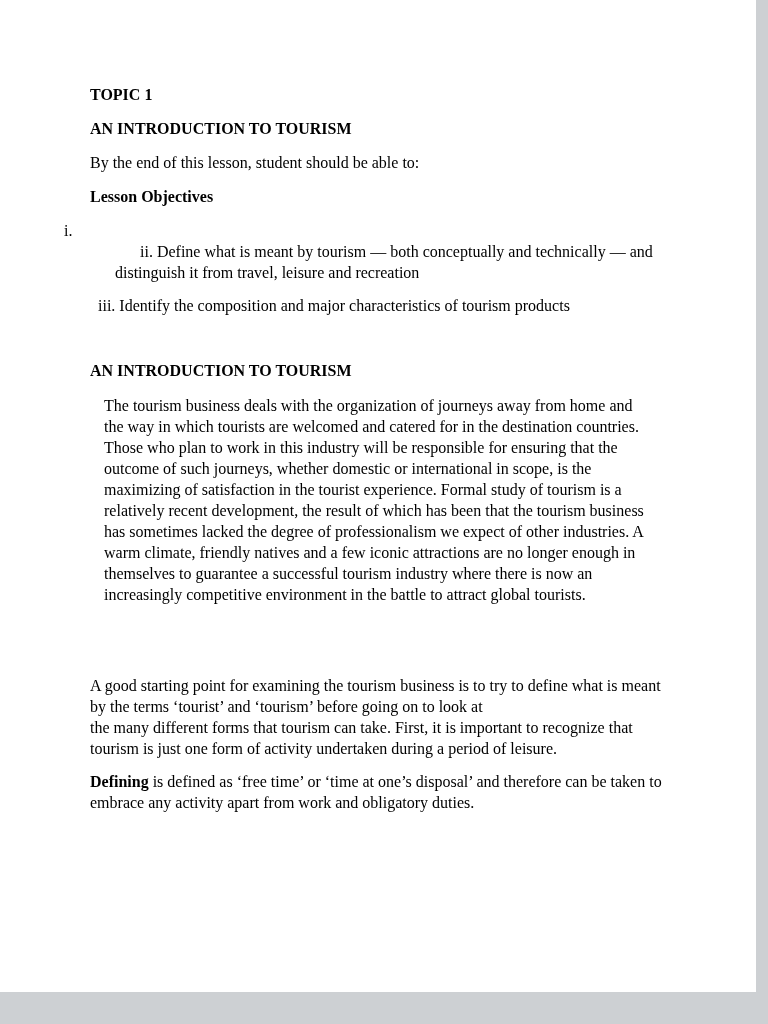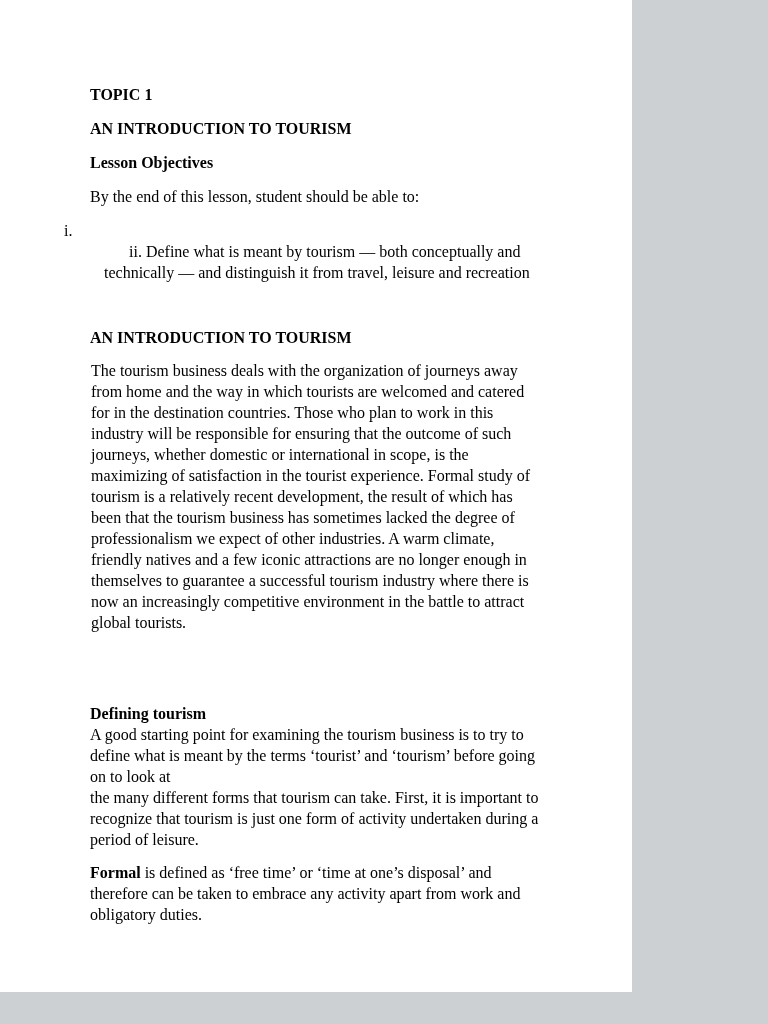--- a/index.html
+++ b/index.html
@@ -5,75 +5,77 @@
   * { box-sizing: border-box; }
   html, body {
     margin: 0;
     padding: 0;
     width: 768px;
     height: 1024px;
     background: #cdd0d3;
     font-family: "Liberation Serif", "DejaVu Serif", serif;
   }
   .page {
-    width: 632px;
+    width: 756px;
     height: 992px;
     background: #ffffff;
     padding: 84px 90px 0 90px;
     color: #000000;
     font-size: 16px;
     line-height: 21px;
   }
   .b { font-weight: bold; }
   .block { margin: 0 0 13px 0; }
   .tight { margin: 0; }
   .prewrap { white-space: pre-wrap; }
 
   
   .objectives {
     margin-left: -26px; 
     margin-bottom: 0;
   }
   .obj-i { display: flex; }
   .obj-i .marker { width: 51px; flex: 0 0 51px; }
-  .obj-ii { margin-left: 40px; text-indent: 25px; }
+  .obj-ii { margin-left: 51px; text-indent: 25px; }
   .obj-iii { margin-left: 34px; margin-top: 12px; }
 
   .section-heading { margin-top: 44px; margin-bottom: 12px; }
-  .body-par { margin: 1px; }
+  .body-par { margin: 14px; }
   .defining { margin-top: 70px; }
   .leisure-par { margin-top: 12px; }
 </style>
 </head>
 <body>
 
 <div class="page">
 
   <p class="block b">TOPIC 1</p>
 
   <p class="block b">AN INTRODUCTION TO TOURISM</p>
 
+  <p class="block">By the end of this lesson, student should be able to:</p>
+
   <p class="block b">Lesson Objectives</p>
-
-  <p class="block">By the end of this lesson, student should be able to:</p>
 
   <div class="objectives">
     <div class="obj-i">
       <span class="marker">i.</span>
     </div>
     <div class="obj-ii">
       <span>ii. Define what is meant by tourism — both conceptually and technically — and distinguish it from travel, leisure and recreation</span>
     </div>
+    <div class="obj-iii">
+      <span>iii. Identify the composition and major characteristics of tourism products</span>
+    </div>
   </div>
 
   <p class="section-heading b">AN INTRODUCTION TO TOURISM</p>
 
   <p class="body-par">The tourism business deals with the organization of journeys away from home and the way in which tourists are welcomed and catered for in the destination countries. Those who plan to work in this industry will be responsible for ensuring that the outcome of such journeys, whether domestic or international in scope, is the maximizing of satisfaction in the tourist experience. Formal study of tourism is a relatively recent development, the result of which has been that the tourism business has sometimes lacked the degree of professionalism we expect of other industries. A warm climate, friendly natives and a few iconic attractions are no longer enough in themselves to guarantee a successful tourism industry where there is now an increasingly competitive environment in the battle to attract global tourists.</p>
 
   <div class="defining">
-    <p class="tight b">Defining tourism</p>
     <p class="tight prewrap">A good starting point for examining the tourism business is to try to define what is meant by the terms ‘tourist’ and ‘tourism’ before going on to look at
 the many different forms that tourism can take. First, it is important to recognize that tourism is just one form of activity undertaken during a period of leisure.</p>
   </div>
 
-  <p class="leisure-par"><span class="b">Formal</span><span> is defined as ‘free time’ or ‘time at one’s disposal’ and therefore can be taken to embrace any activity apart from work and obligatory duties.</span></p>
+  <p class="leisure-par"><span class="b">Defining</span><span> is defined as ‘free time’ or ‘time at one’s disposal’ and therefore can be taken to embrace any activity apart from work and obligatory duties.</span></p>
 
 </div>
 
 </body></html>

